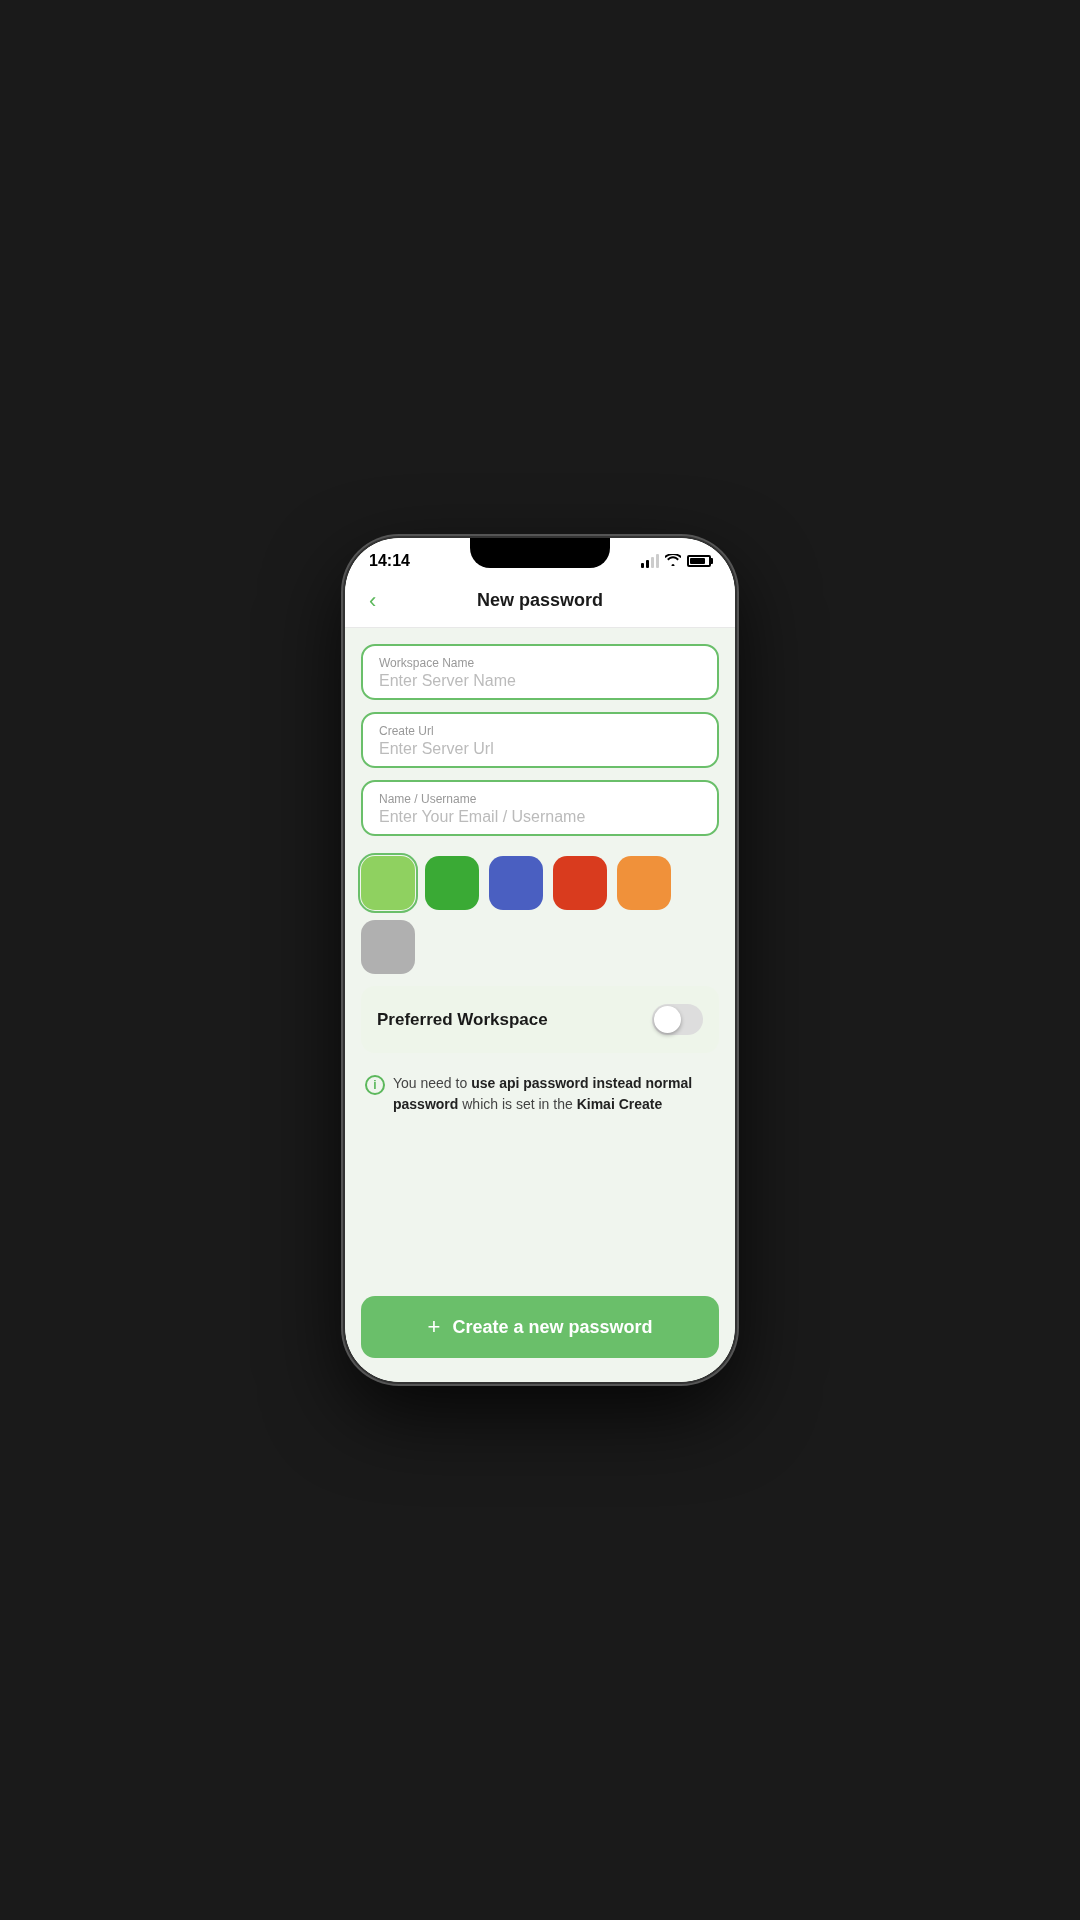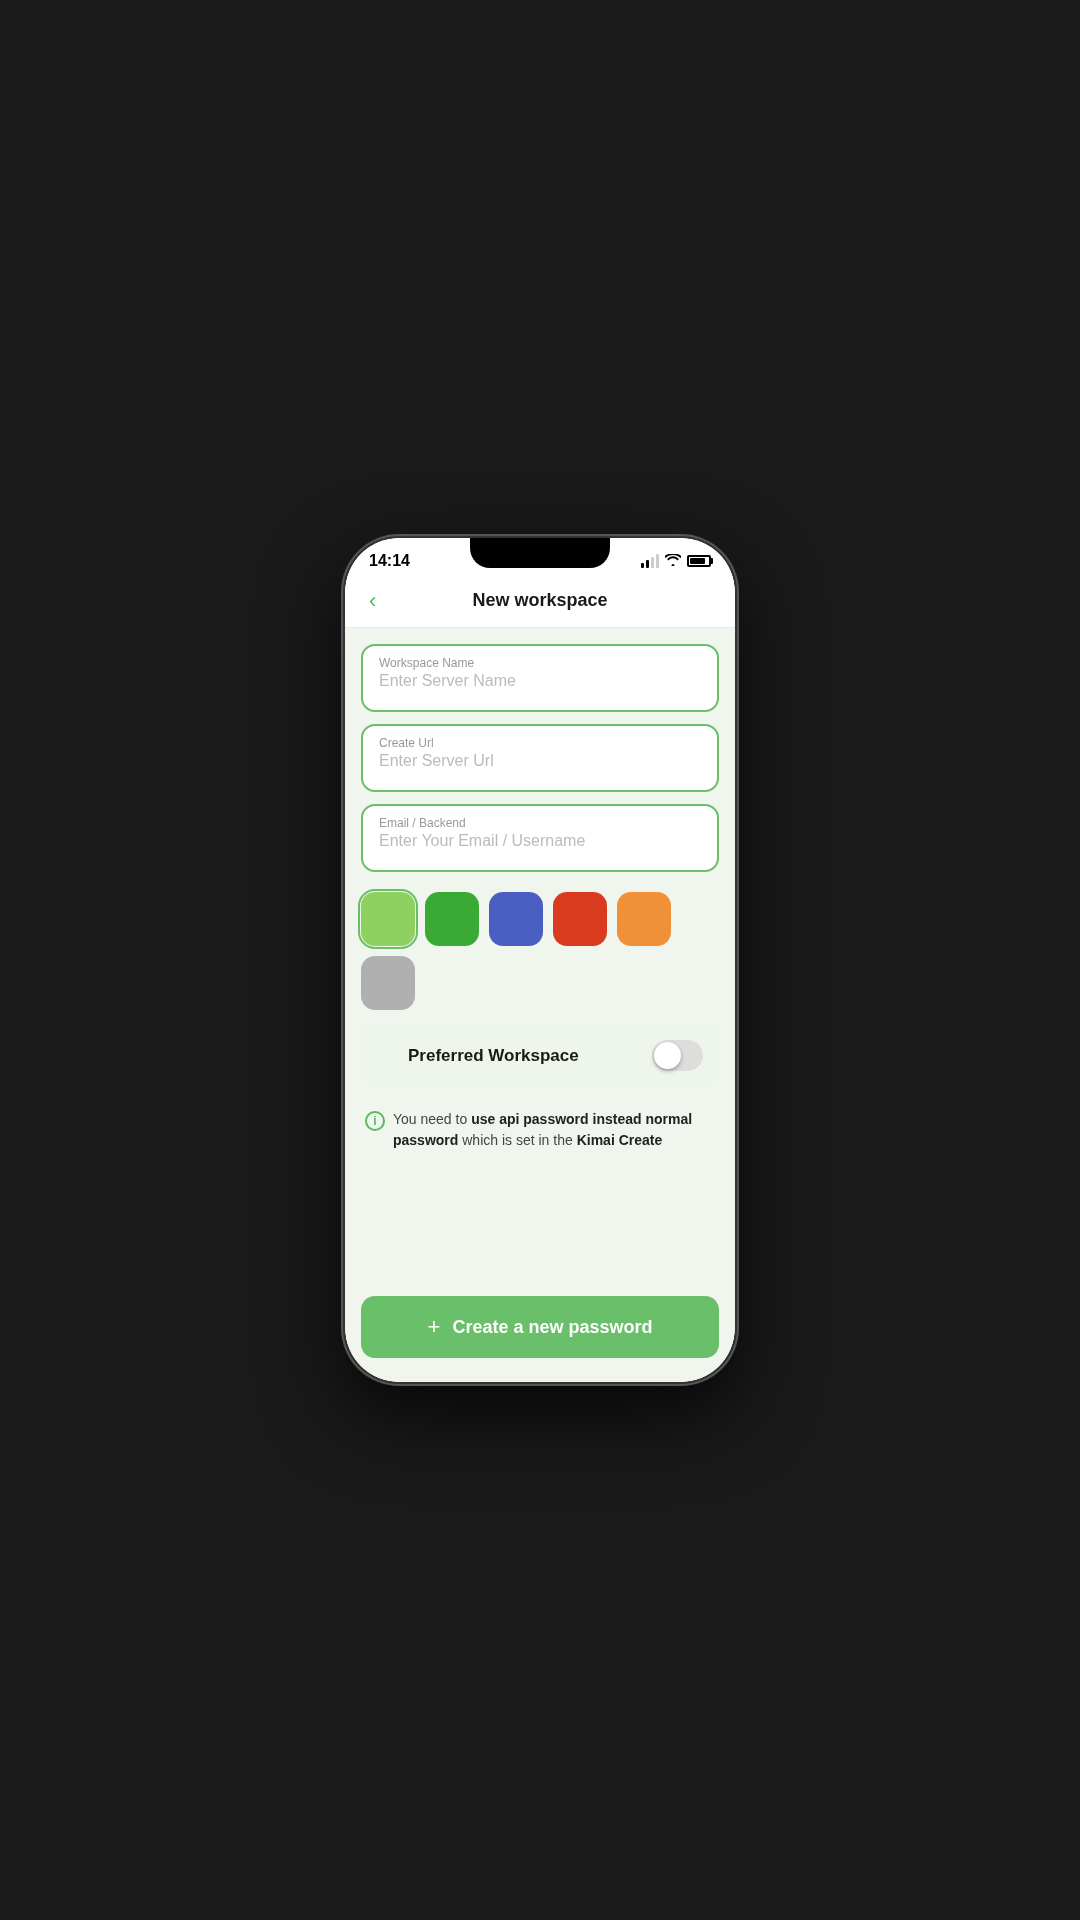--- a/index.html
+++ b/index.html
@@ -155,21 +155,21 @@
       flex: 1;
       overflow-y: auto;
       padding: 16px;
       background: #f0f5ee;
     }
 
     .input-group {
       background: #fff;
       border: 2px solid #6abf6a;
       border-radius: 14px;
-      padding: 10px 16px 20px;
+      padding: 10px 16px 8px;
       margin-bottom: 12px;
     }
 
     .input-label {
       font-size: 12px;
       color: #999;
       margin-bottom: 2px;
       font-weight: 400;
     }
 
@@ -218,21 +218,20 @@
       display: flex;
       align-items: center;
       justify-content: space-between;
       margin-bottom: 12px;
     }
 
     .preferred-label {
       font-size: 17px;
       font-weight: 600;
       color: #1a1a1a;
-      margin-left: 31px;
     }
 
     .toggle {
       width: 51px;
       height: 31px;
       background: #ccc;
       border-radius: 16px;
       position: relative;
       cursor: pointer;
       transition: background 0.2s;
@@ -348,37 +347,37 @@
           </svg>
         </span>
         <div class="battery-icon">
           <div class="battery-fill"></div>
         </div>
       </div>
     </div>
 
     <div class="nav-header">
       <button class="back-button">‹</button>
-      <span class="nav-title">New workspace</span>
+      <span class="nav-title">New password</span>
     </div>
 
     <div class="scroll-content">
 
       <div class="input-group">
         <div class="input-label">Workspace Name</div>
         <input class="input-field" type="text" placeholder="Enter Server Name" style="">
       </div>
 
       <div class="input-group">
         <div class="input-label">Create Url</div>
         <input class="input-field" type="url" placeholder="Enter Server Url" style="">
       </div>
 
       <div class="input-group">
-        <div class="input-label">Email / Backend</div>
+        <div class="input-label">Name / Username</div>
         <input class="input-field" type="text" placeholder="Enter Your Email / Username" style="">
       </div>
 
       <div class="color-picker-section">
         <button class="color-option selected" style="background:#8fd160;"></button>
         <button class="color-option" style="background:#3aaa35;"></button>
         <button class="color-option" style="background:#4a5fc1;"></button>
         <button class="color-option" style="background:#d93b1e;"></button>
         <button class="color-option" style="background:#f0913a;"></button>
         <button class="color-option" style="background:#b0b0b0;"></button>

